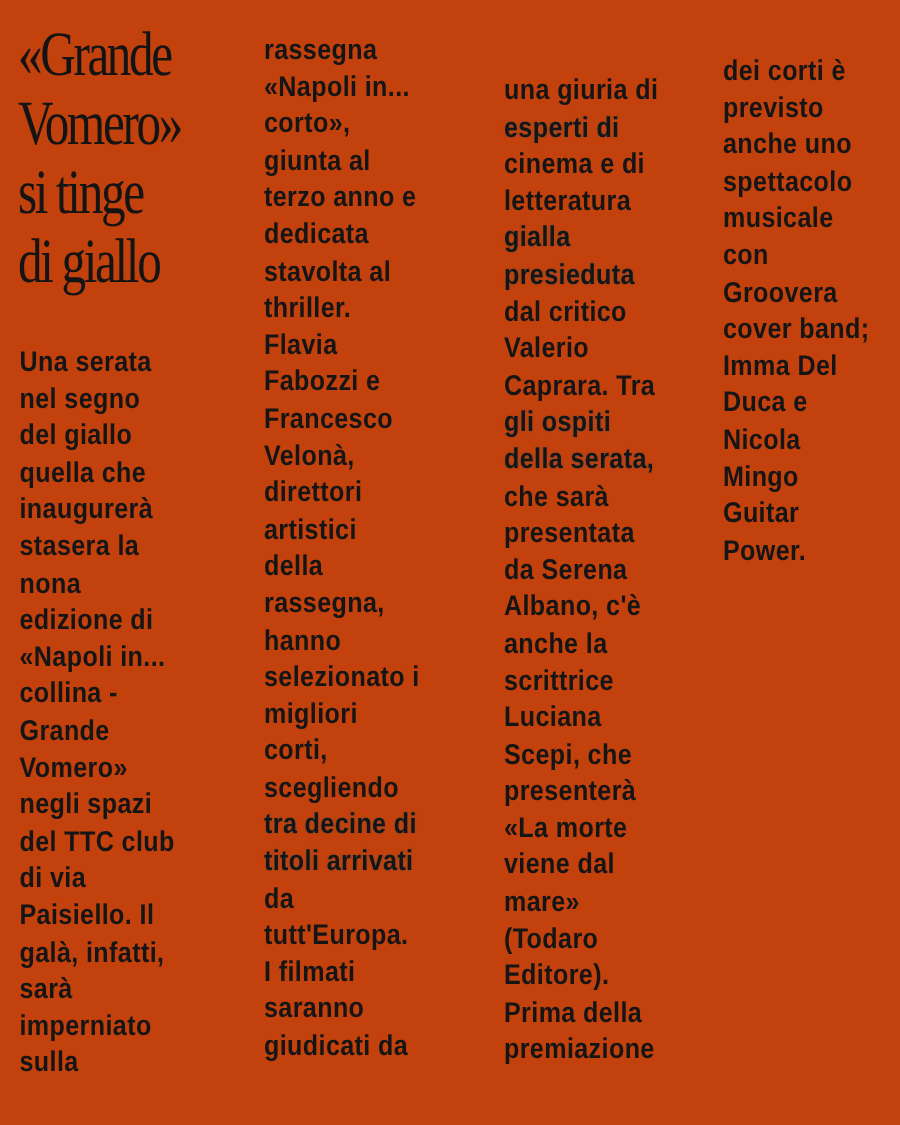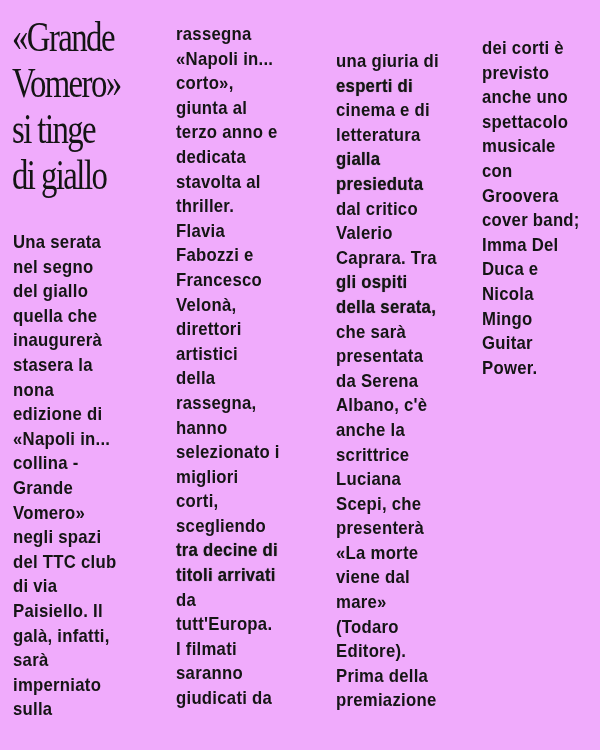--- a/index.html
+++ b/index.html
@@ -13,21 +13,21 @@
       position: relative;
       overflow: hidden;
       color: #111111;
     }
     .clipping {
       position: absolute;
       left: 0;
       top: 0;
       width: 600px;
       height: 750px;
-      background: #f0abfc;
+      background: #c2410c;
     }
     .headline {
       position: absolute;
       left: 12px;
       top: 14px;
       width: 140px;
       margin: 0;
       font-family: "Liberation Serif", "DejaVu Serif", serif;
       font-weight: normal;
       font-size: 42px;

